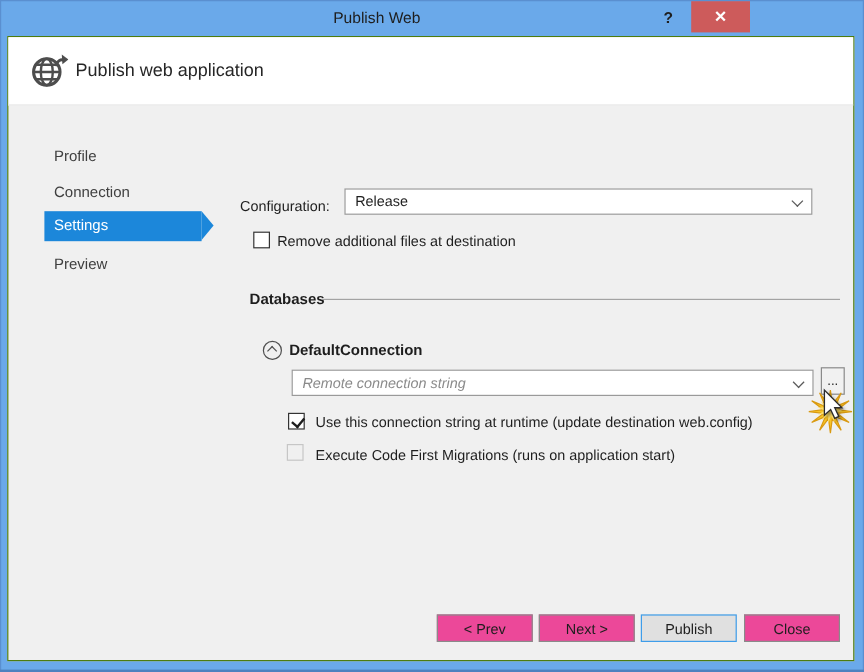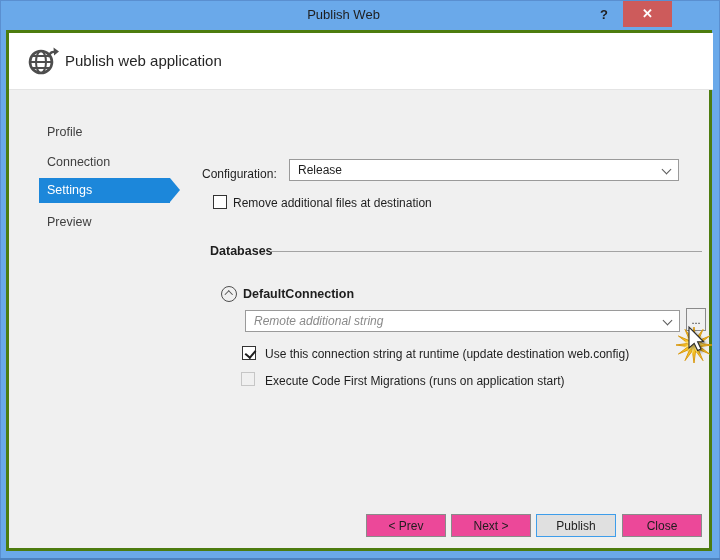--- a/index.html
+++ b/index.html
@@ -3,40 +3,40 @@
 <meta charset="utf-8">
 <style>
   html,body{margin:0;padding:0;}
   body{
     width:720px;height:560px;position:relative;overflow:hidden;
     font-family:"Liberation Sans",sans-serif;
     background:#6aa9ea;
     box-shadow:inset 0 0 0 1px #5a8fd0;
   }
   
-  .titlebar{position:absolute;left:12px;top:0;width:628px;height:30px;padding-left:35px;}
+  .titlebar{position:absolute;left:0;top:0;width:628px;height:30px;}
   .window-title{
     position:absolute;left:0;top:0;width:100%;line-height:29px;
     text-align:center;font-size:13px;color:#1e1e1e;
   }
   .help-btn{
     position:absolute;right:63px;top:1px;width:16px;height:27px;
     line-height:27px;text-align:center;font-size:13px;font-weight:bold;color:#1e1e1e;cursor:default;
   }
   .close-btn{
     position:absolute;right:3px;top:1px;width:49px;height:26px;
     background:#cd5b5b;color:#ffffff;text-align:center;line-height:25px;
     font-size:13px;font-weight:bold;cursor:default;
   }
   .bottom-shade{position:absolute;left:0;bottom:0;width:100%;height:2px;background:#4d82bf;}
 
   
   .dialog-body{
     position:absolute;left:6px;top:30px;width:706px;height:521px;
-    background:#f0f0f0;border:3px solid #4d7c0f;box-sizing:border-box;
+    background:#f0f0f0;border:1px solid #4d7c0f;box-sizing:border-box;
   }
   .header{
     position:absolute;left:0;top:0;width:704px;height:56px;
     background:#ffffff;border-bottom:1px solid #e4e4e4;
   }
   .globe-icon{position:absolute;left:18px;top:12px;width:32px;height:32px;}
   .header-title{position:absolute;left:56px;top:19px;font-size:15px;color:#262626;}
 
   
   .side-item{position:absolute;left:38px;font-size:12.5px;color:#3f3f3f;cursor:default;}
@@ -167,21 +167,21 @@
   <div class="checkbox cb-remove"></div>
   <div class="cb-label cb-remove-label">Remove additional files at destination</div>
 
   <div class="db-heading">Databases</div>
   <div class="db-line"></div>
 
   <div class="collapse-icon"></div>
   <div class="conn-name">DefaultConnection</div>
 
   <div class="combo conn-combo">
-    <span class="val placeholder">Remote additional string</span>
+    <span class="val placeholder">Remote connection string</span>
     <span class="chev"></span>
   </div>
   <button class="browse-btn">...</button>
 
   <svg class="star-cursor" viewBox="0 0 62 64">
     <polygon fill="#f8c426" stroke="#d99a12" stroke-width="1" points="48,32 35.8,33.6 45.6,41 34.2,36.2 39,47.6 31.6,37.8 30,50 28.4,37.8 21,47.6 25.8,36.2 14.4,41 24.2,33.6 12,32 24.2,30.4 14.4,23 25.8,27.8 21,16.4 28.4,26.2 30,14 31.6,26.2 39,16.4 34.2,27.8 45.6,23 35.8,30.4"></polygon>
     <polygon fill="#ffe06a" points="40,31.6 33.5,32.9 38.4,37.5 32.4,34.8 33.8,41.3 30.4,35.6 28.2,41.8 27.8,35.2 22.6,39.3 26.2,33.8 19.6,34.5 25.2,31.2 19.2,28.4 25.8,28.6 21.8,23.3 27.4,26.7 26.6,20.1 29.8,25.9 32.6,19.9 32.2,26.5 38,23.3 34,28.6"></polygon>
     <g transform="translate(25,14)" style="filter:drop-shadow(2px 2px 1.5px rgba(0,0,0,0.35));">
       <path d="M0,0 L0,21 L5.2,16.3 L8.6,23.6 L12,22 L8.6,14.8 L14.6,14.8 Z" fill="#ffffff" stroke="#2b2b2b" stroke-width="1.1"></path>
     </g>

